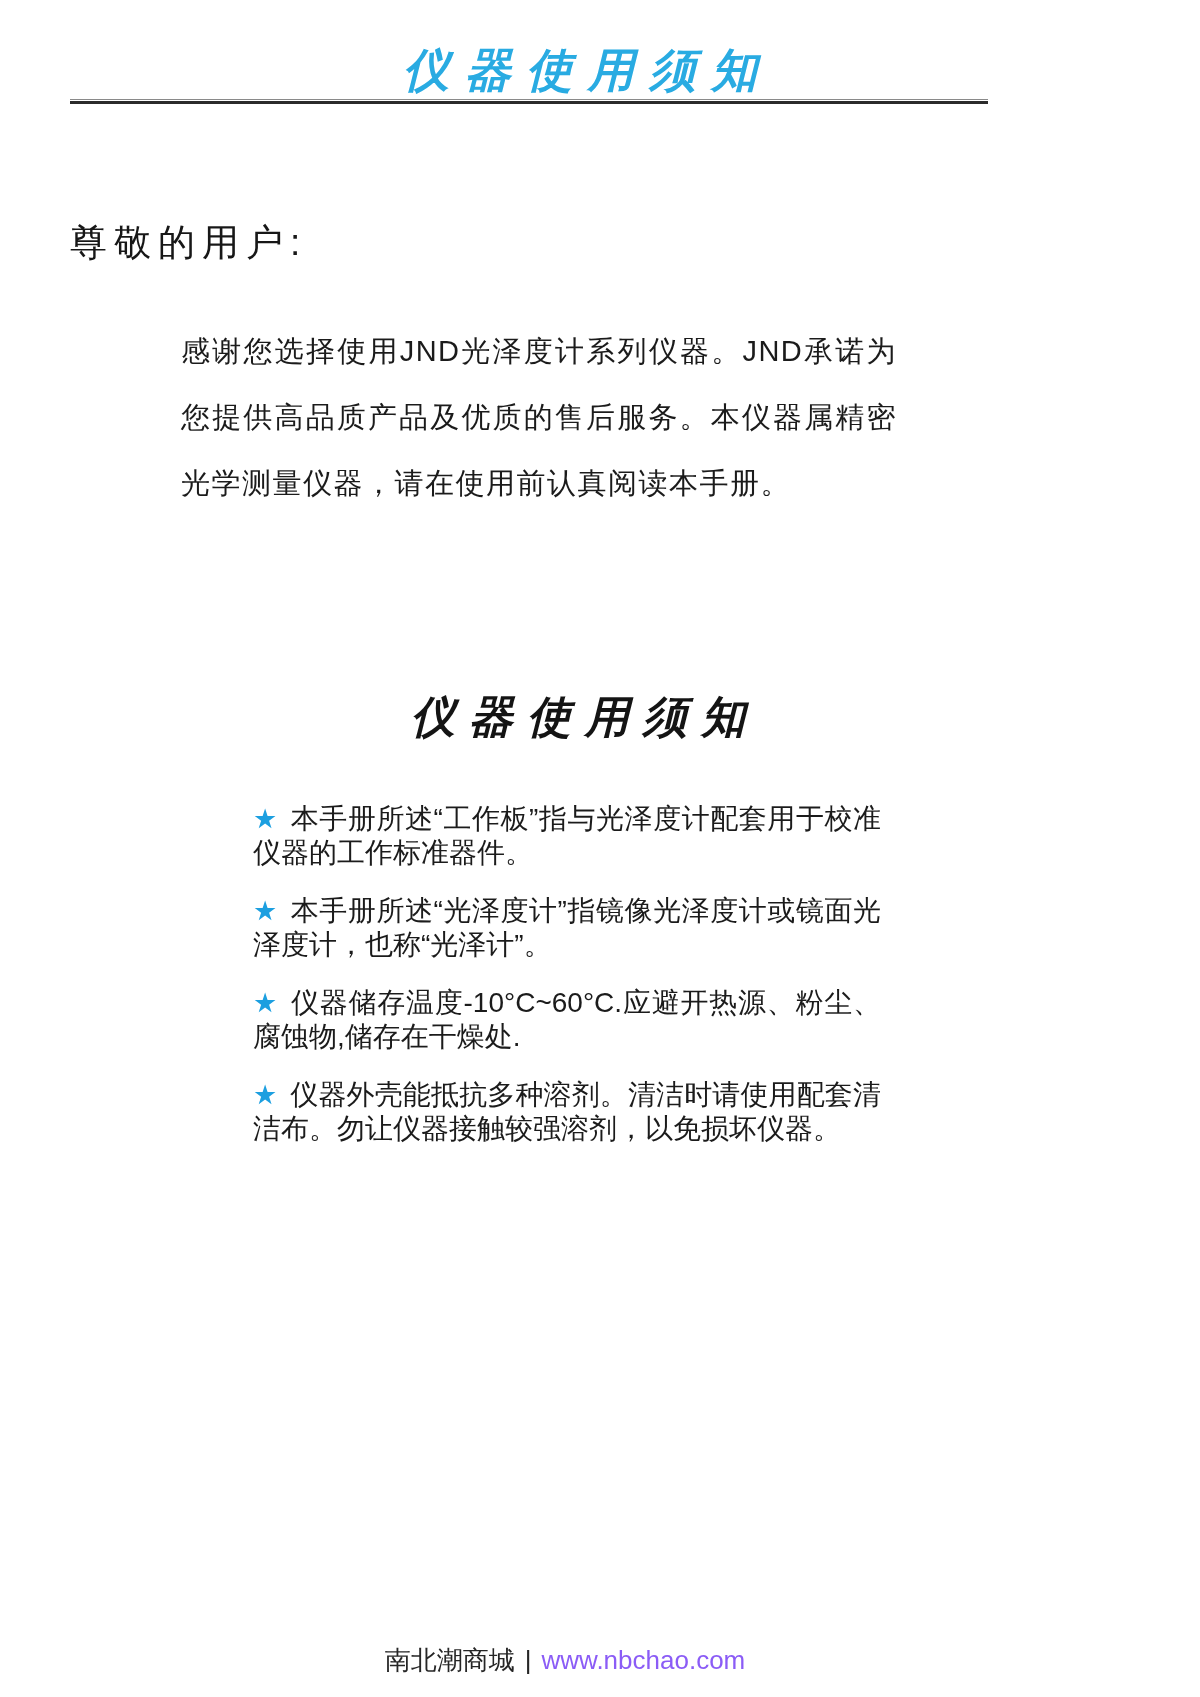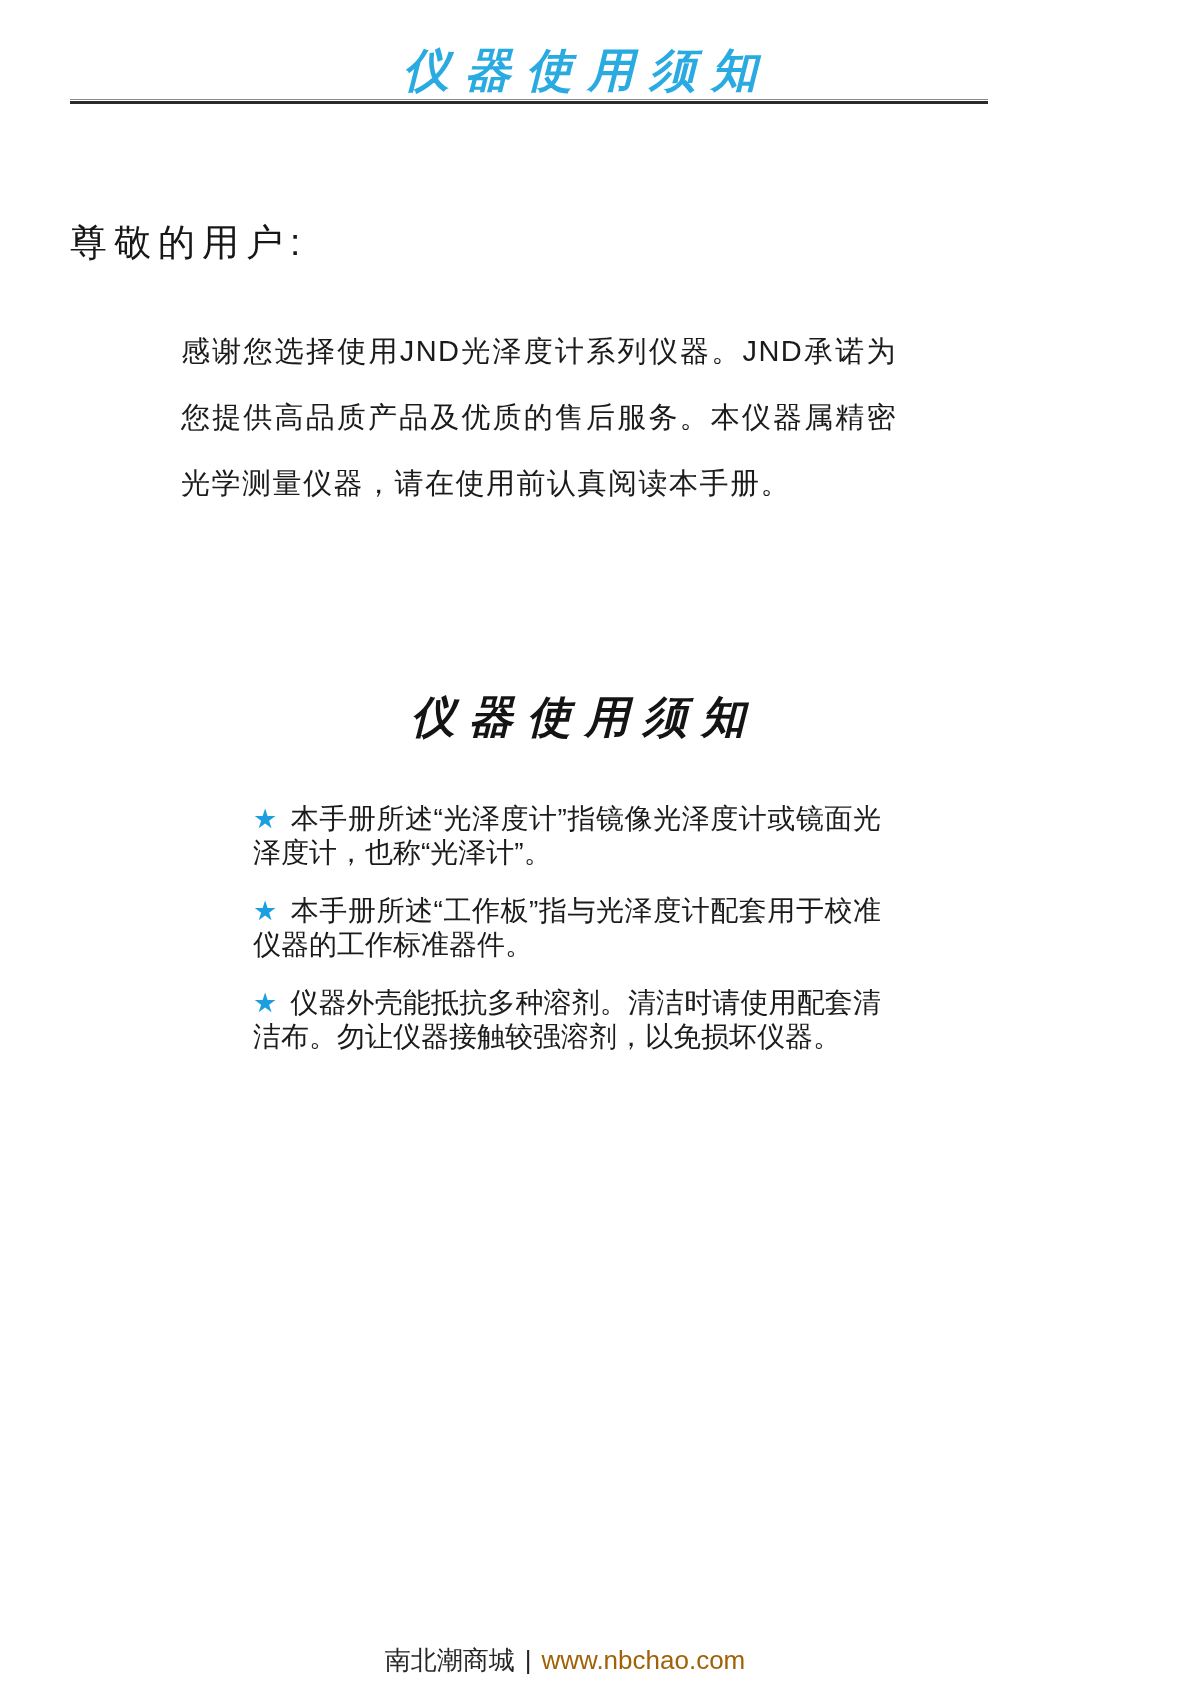--- a/index.html
+++ b/index.html
@@ -36,21 +36,21 @@
   }
   .bullet{margin-bottom:25px;text-align:justify;}
   .bullet .star{
     color:#1C9FE0;font-size:27px;margin-right:13px;font-style:normal;
   }
   .footer-text{
     position:absolute;left:0;top:1643px;width:1130px;
     text-align:center;font-size:26px;color:#262626;
   }
   .footer-text .sep{margin:0 10px;color:#262626;}
-  .footer-text .url{color:#a16207;text-decoration:none;}
+  .footer-text .url{color:#8b5cf6;text-decoration:none;}
   .page-badge{
     position:absolute;left:1055px;top:1630px;width:66px;height:40px;
     background:#29ABE2;border-radius:9px;color:#ffffff;font-size:31px;
     display:flex;align-items:center;justify-content:center;
   }
 </style>
 </head>
 <body>
 
 <div class="page">
@@ -59,22 +59,23 @@
 
   <div class="rule"></div>
 
   <div class="greeting">尊敬的用户:</div>
 
   <div class="intro">感谢您选择使用JND光泽度计系列仪器。JND承诺为您提供高品质产品及优质的售后服务。本仪器属精密光学测量仪器，请在使用前认真阅读本手册。</div>
 
   <div class="notice-title">仪器使用须知</div>
 
   <div class="notice-list">
+      <div class="bullet"><span class="star">★</span><span>本手册所述“工作板”指与光泽度计配套用于校准仪器的工作标准器件。</span></div>
       <div class="bullet"><span class="star">★</span><span>本手册所述“光泽度计”指镜像光泽度计或镜面光泽度计，也称“光泽计”。</span></div>
-      <div class="bullet"><span class="star">★</span><span>本手册所述“工作板”指与光泽度计配套用于校准仪器的工作标准器件。</span></div>
+      <div class="bullet"><span class="star">★</span><span>仪器储存温度-10°C~60°C.应避开热源、粉尘、腐蚀物,储存在干燥处.</span></div>
       <div class="bullet"><span class="star">★</span><span>仪器外壳能抵抗多种溶剂。清洁时请使用配套清洁布。勿让仪器接触较强溶剂，以免损坏仪器。</span></div>
     </div>
 
   <div class="footer-text">
     <span>南北潮商城</span><span class="sep">|</span><span class="url">www.nbchao.com</span>
   </div>
 
   <div class="page-badge">
     <span>2</span>
   </div>

